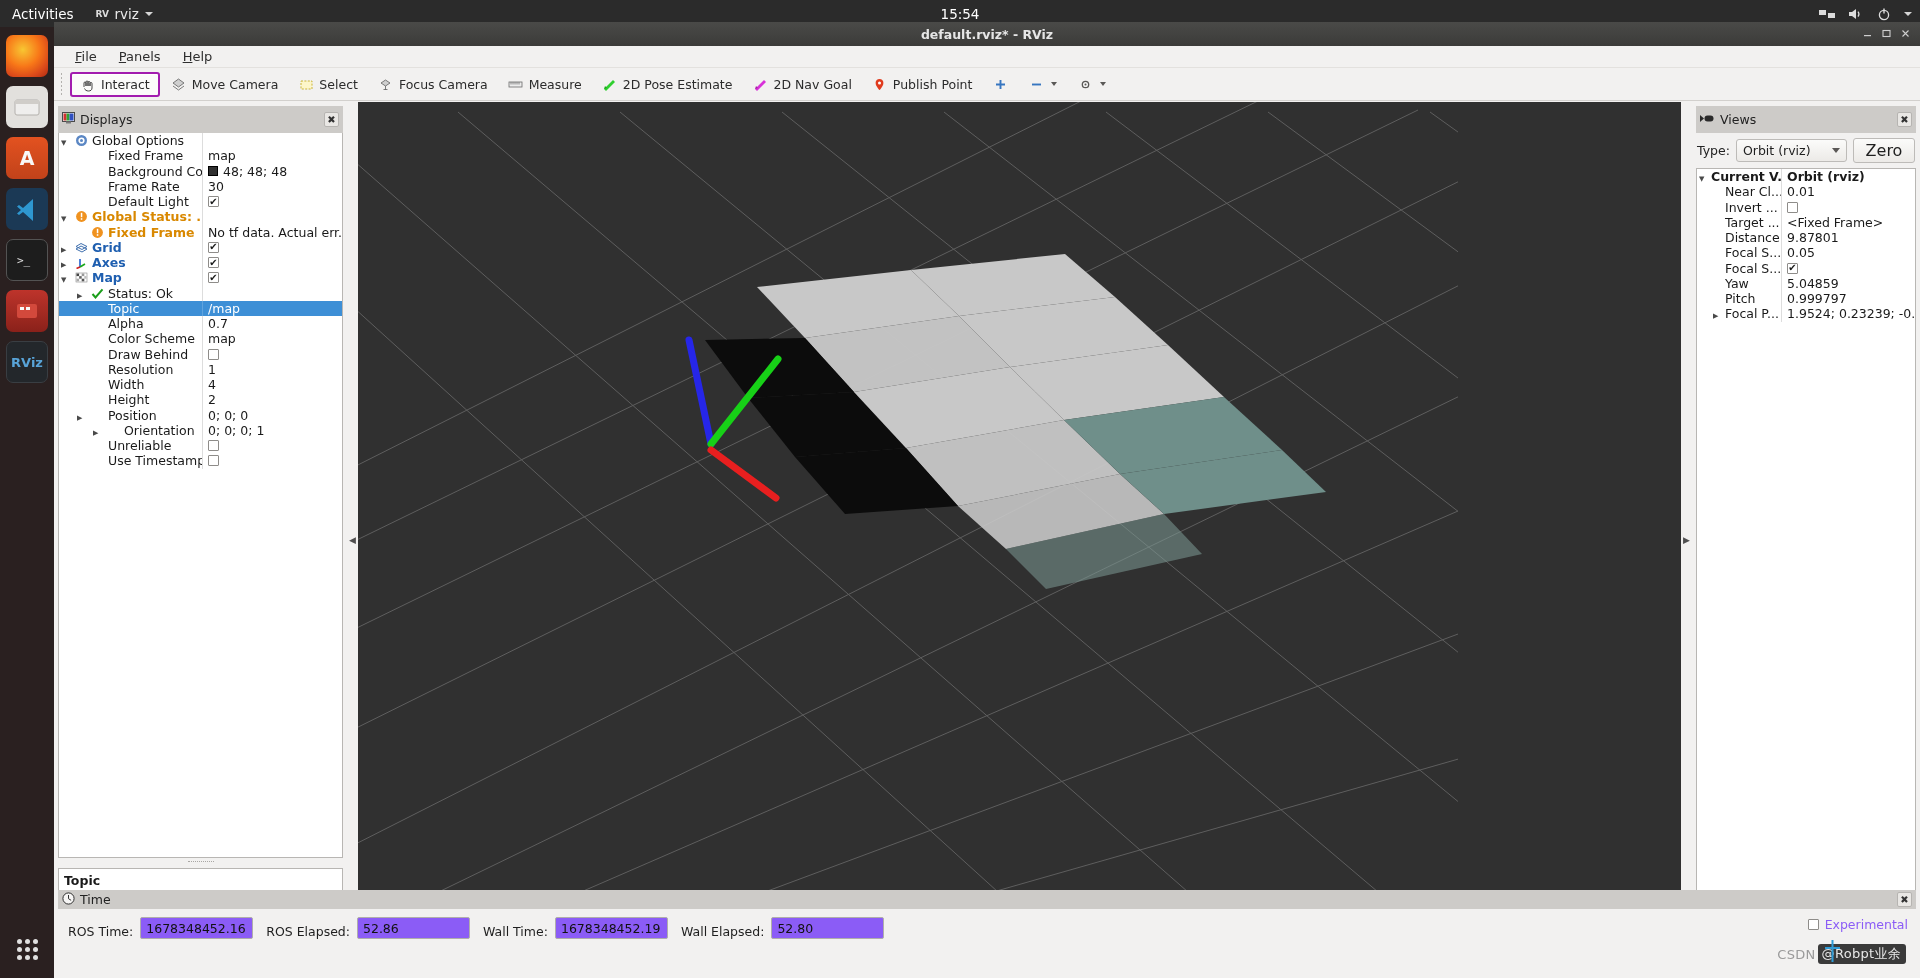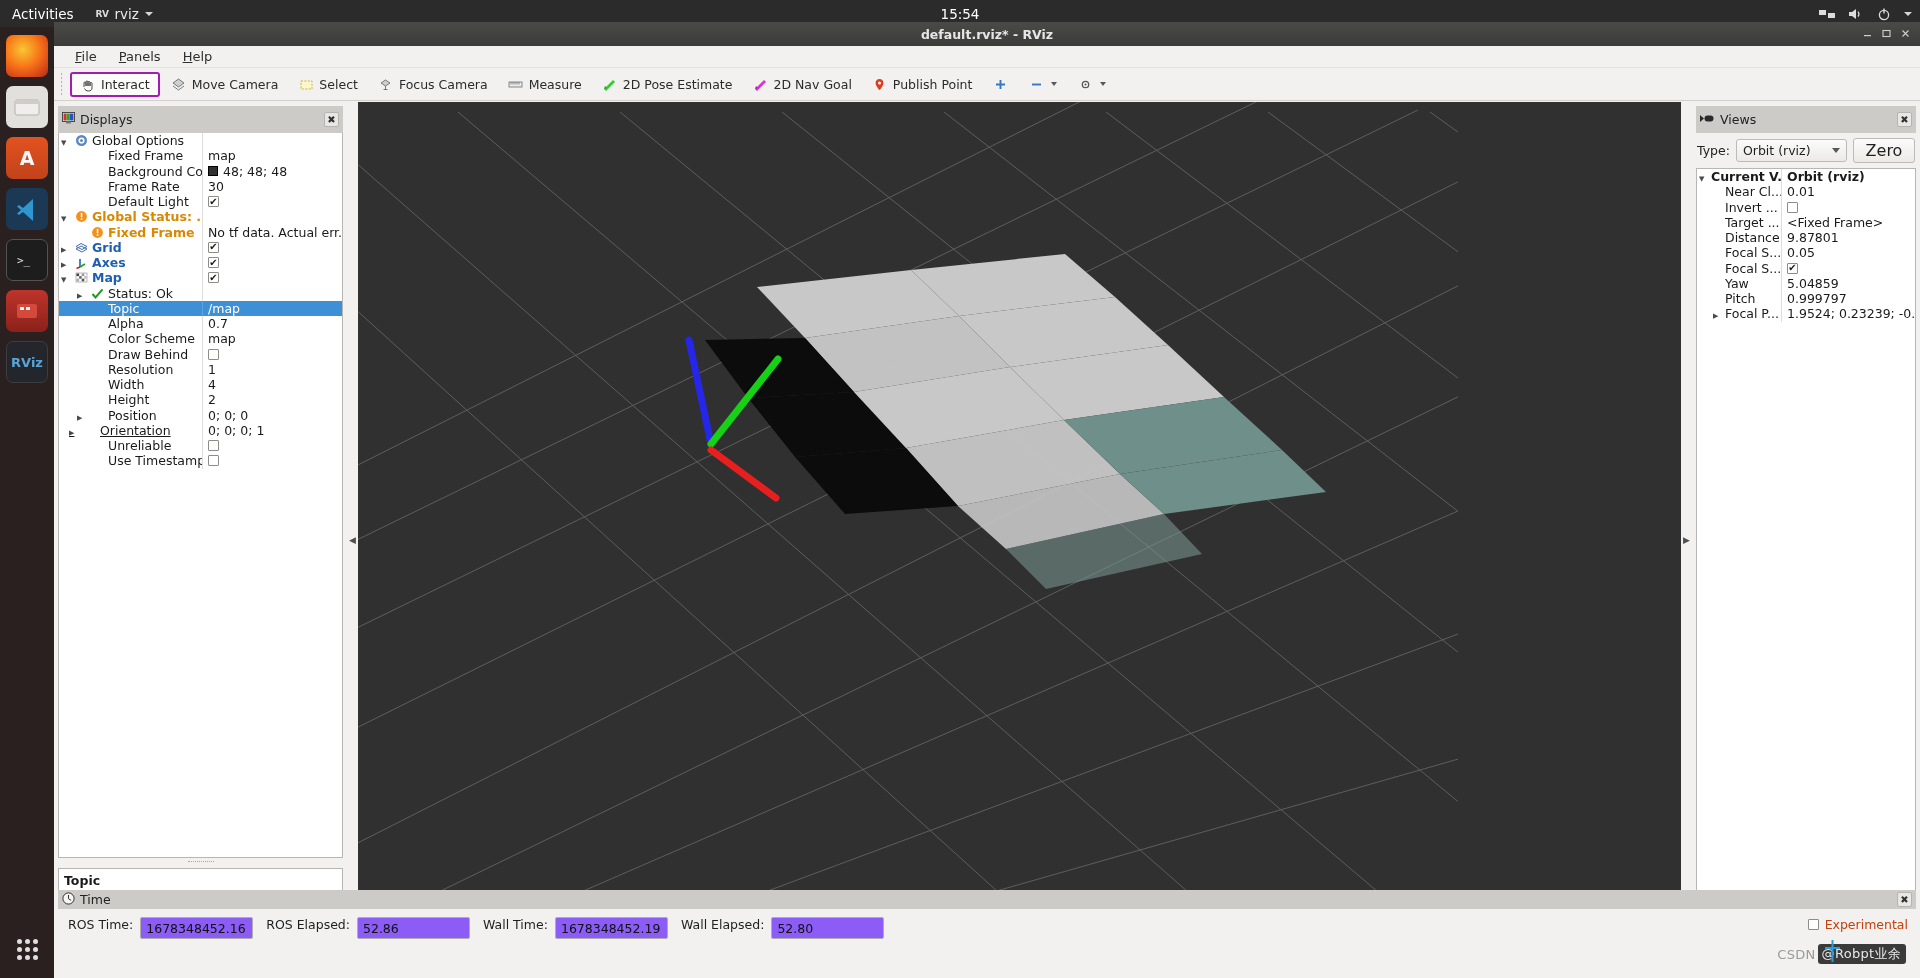--- a/index.html
+++ b/index.html
@@ -234,33 +234,33 @@
   #time-panel {
     position: absolute; left: 0; top: 868px; width: 1866px; height: 88px;
     background: #f2f1f0; padding: 0 4px;
   }
   #time-head {
     height: 19px; background: #cdcbc8; display: flex; align-items: center;
     gap: 5px; padding: 0 4px; font-size: 12.5px; color: #222;
   }
   #time-head .th-title { flex: 1; }
   #time-fields {
-    display: flex; align-items: flex-start; gap: 0; padding: 8px 4px 0 4px;
+    display: flex; align-items: flex-end; gap: 0; padding: 8px 4px 0 4px;
     font-size: 12.5px; color: #1f1f1f;
   }
   .tf-lbl { padding: 0 7px 0 0; }
   .tf-in {
     height: 22px; background: #8b5cf6; border: 1px solid #b0aeab;
     border-radius: 2px; padding: 0 5px; font-size: 12.5px; color: #111;
     display: flex; align-items: center;
   }
   #reset-row { padding: 7px 4px 0 4px; }
   #experimental {
     position: absolute; right: 12px; top: 27px;
-    display: flex; align-items: center; gap: 6px; font-size: 12.5px; color: #c2410c;
+    display: flex; align-items: center; gap: 6px; font-size: 12.5px; color: #8b5cf6;
   }
   #watermark {
     position: absolute; right: 14px; top: 54px;
     font-size: 13px; color: #9a9a9a; letter-spacing: 0.3px;
     display: flex; align-items: center;
   }
   .wm-badge {
     background: #3a3a3a; color: #e8e8e8; border-radius: 3px;
     padding: 1px 5px 1px 4px; margin-left: 2px; position: relative;
   }
@@ -721,21 +721,21 @@
             <div class="tname" style="padding-left: 18px;">
               <span class="arrow r"></span>
               <span class="ti"></span>
               <span>Position</span>
             </div>
             <div class="tval">
               <span>0; 0; 0</span>
             </div>
           </div>
           <div class="trow">
-            <div class="tname" style="padding-left: 10px; text-decoration: underline;">
+            <div class="tname" style="padding-left: 34px;">
               <span class="arrow r"></span>
               <span class="ti"></span>
               <span>Orientation</span>
             </div>
             <div class="tval">
               <span>0; 0; 0; 1</span>
             </div>
           </div>
           <div class="trow">
             <div class="tname" style="padding-left: 18px;">

